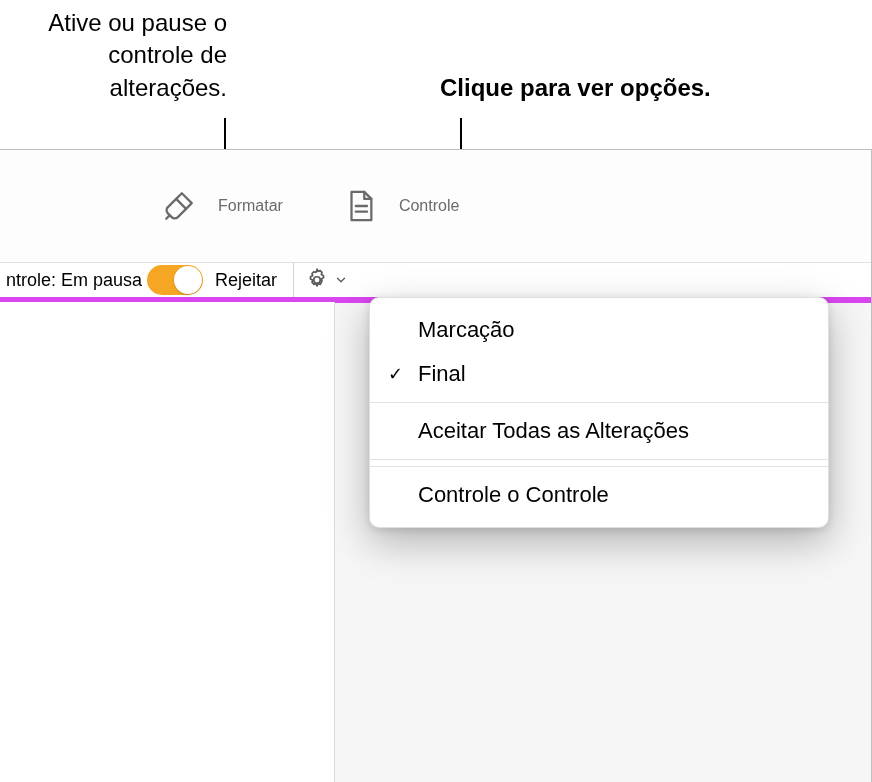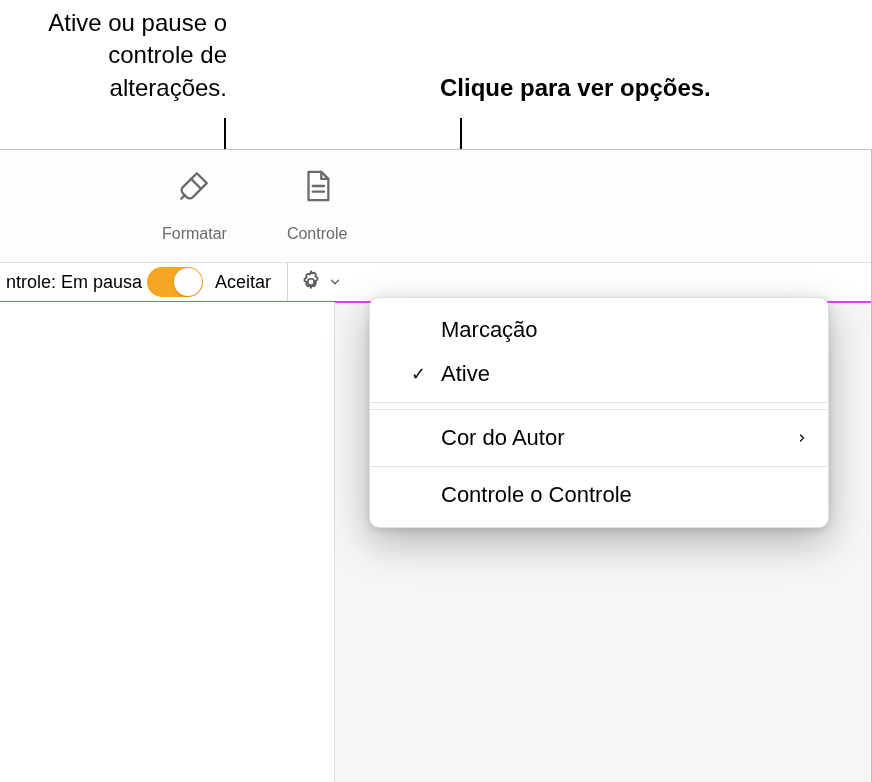--- a/index.html
+++ b/index.html
@@ -45,41 +45,40 @@
     height: 113px;
     display: flex;
     align-items: center;
     gap: 60px;
     padding-left: 162px;
     border-bottom: 1px solid #e0e0e0;
     background: #fdfdfd;
   }
   .tool-btn {
     display: flex;
-    flex-direction: column;
     align-items: center;
     gap: 22px;
     color: #6a6a6a;
     font-size: 16px;
   }
   .tool-icon {
     width: 34px;
     height: 34px;
     display: flex;
     align-items: center;
     justify-content: center;
   }
   .tool-icon svg { width: 34px; height: 34px; }
 
   .track-bar {
     height: 40px;
     display: flex;
     align-items: center;
     padding-left: 6px;
-    border-bottom: 2px solid #d946ef;
+    border-bottom: 6px solid #d946ef;
     background: #ffffff;
     font-size: 18px;
     color: #000;
   }
   .track-label { margin-right: 5px; white-space: nowrap; }
   .toggle {
     width: 56px; height: 30px;
     background: #f5a623;
     border-radius: 15px;
     position: relative;
@@ -134,21 +133,20 @@
     padding: 10px 0;
     font-size: 22px;
     color: #000;
   }
   .menu-item {
     display: flex;
     align-items: center;
     padding: 6px 20px 6px 48px;
     position: relative;
     line-height: 1.45;
-    margin-left: 23px;
   }
   .menu-item .check {
     position: absolute;
     left: 18px;
     top: 50%;
     transform: translateY(-50%);
     font-size: 18px;
   }
   .menu-sep {
     height: 1px;
@@ -201,21 +199,21 @@
   </div>
 
   <div class="track-bar">
     <span class="track-label">
       <span>ntrole:</span>
       <span>Em pausa</span>
     </span>
     <div class="toggle">
       <div class="knob"></div>
     </div>
-    <span class="activated-label">Aceitar</span>
+    <span class="activated-label">Rejeitar</span>
     <span class="vert-sep"></span>
     <span class="gear-dropdown">
       <span>
         <svg width="26" height="26" viewBox="0 0 24 24" fill="none" stroke="#5b5b5b" stroke-width="1.6" stroke-linecap="round" stroke-linejoin="round">
           <circle cx="12" cy="12" r="3"></circle>
           <path d="M12 2l1 2 2-.6 1.6 1.6-.6 2 2 1v2l-2 1 .6 2L15 16l-2-.6-1 2-1-2-2 .6L7.4 14l.6-2-2-1v-2l2-1-.6-2L9 4.4l2 .6 1-2z"></path>
         </svg>
       </span>
       <span>
         <svg width="14" height="14" viewBox="0 0 24 24" fill="none" stroke="#5b5b5b" stroke-width="2.2" stroke-linecap="round" stroke-linejoin="round">
@@ -228,29 +226,24 @@
 </div>
 
 <div class="doc-area"></div>
 
 <div class="menu">
   <div class="menu-item">
     <span>Marcação</span>
   </div>
   <div class="menu-item">
     <span class="check">✓</span>
-    <span>Ative</span>
+    <span>Final</span>
+  </div>
+  <div class="menu-sep"></div>
+  <div class="menu-item">
+    <span>Aceitar Todas as Alterações</span>
   </div>
   <div class="menu-sep"></div>
   <div class="menu-sep"></div>
   <div class="menu-item">
-    <span>Cor do Autor</span>
-    <span class="chevron">
-      <svg width="12" height="16" viewBox="0 0 24 24" fill="none" stroke="#000" stroke-width="2.4" stroke-linecap="round" stroke-linejoin="round">
-        <polyline points="9 6 15 12 9 18"></polyline>
-      </svg>
-    </span>
-  </div>
-  <div class="menu-sep"></div>
-  <div class="menu-item">
     <span>Controle o Controle</span>
   </div>
 </div>
 
 </body></html>

